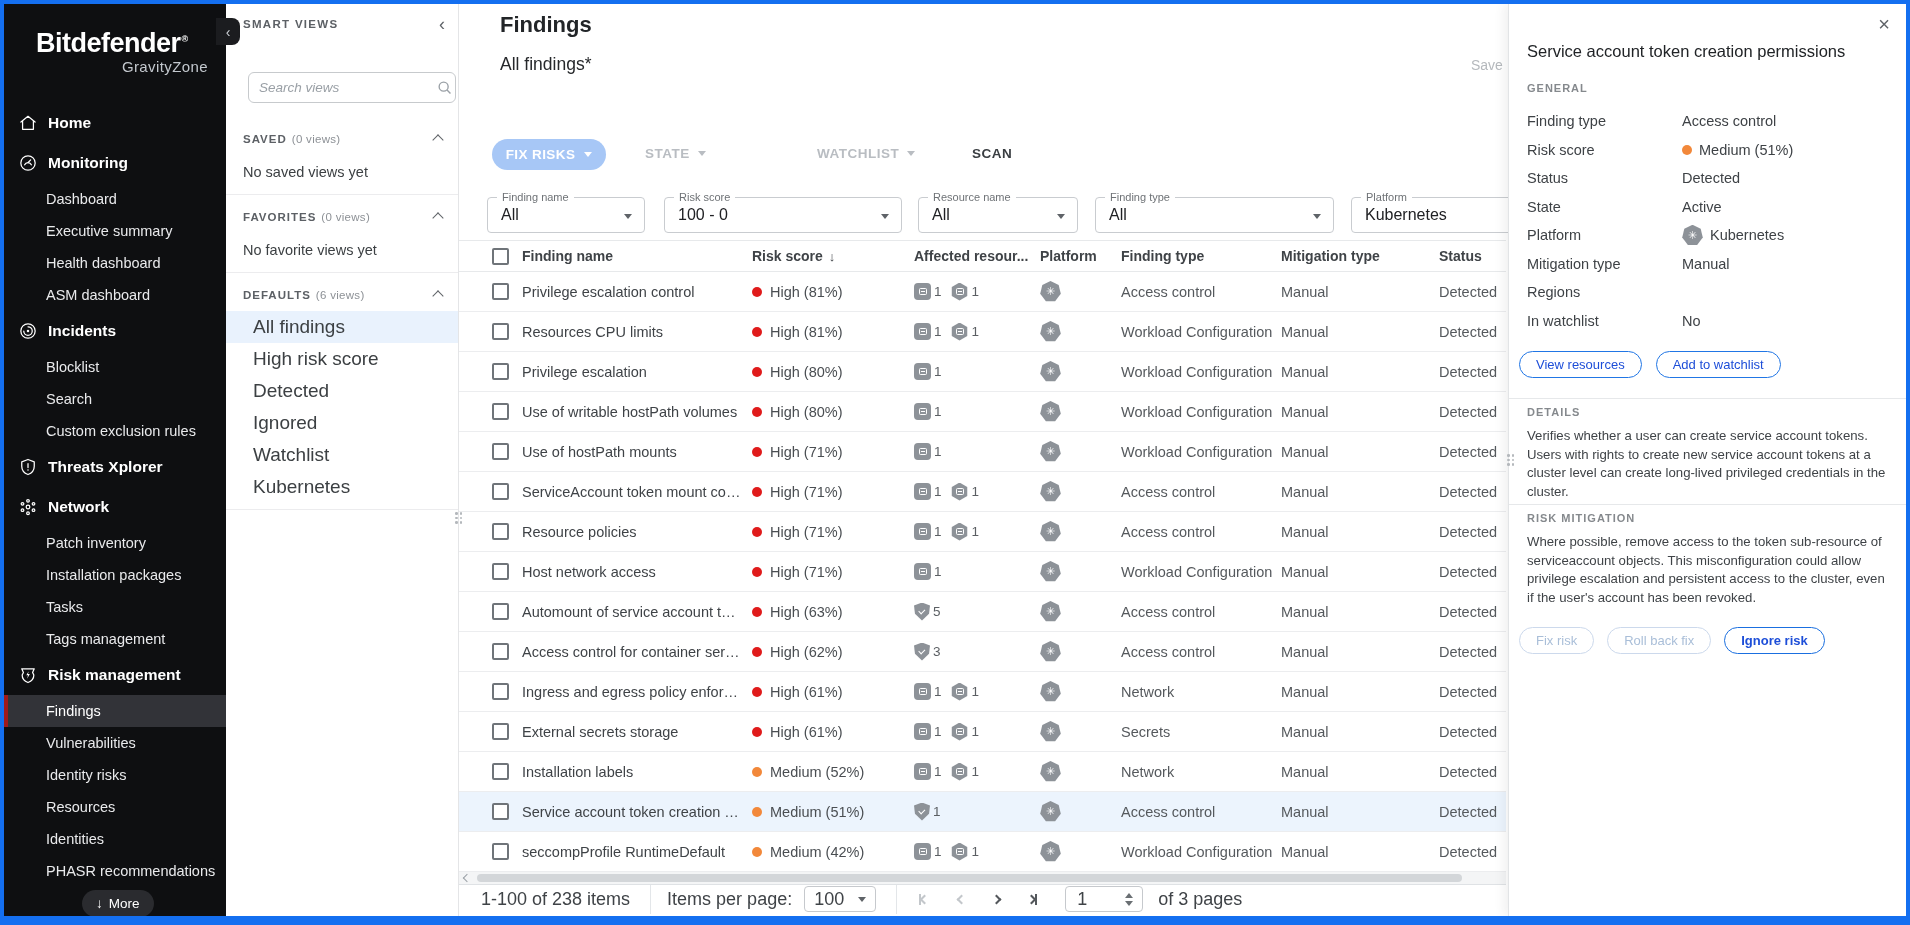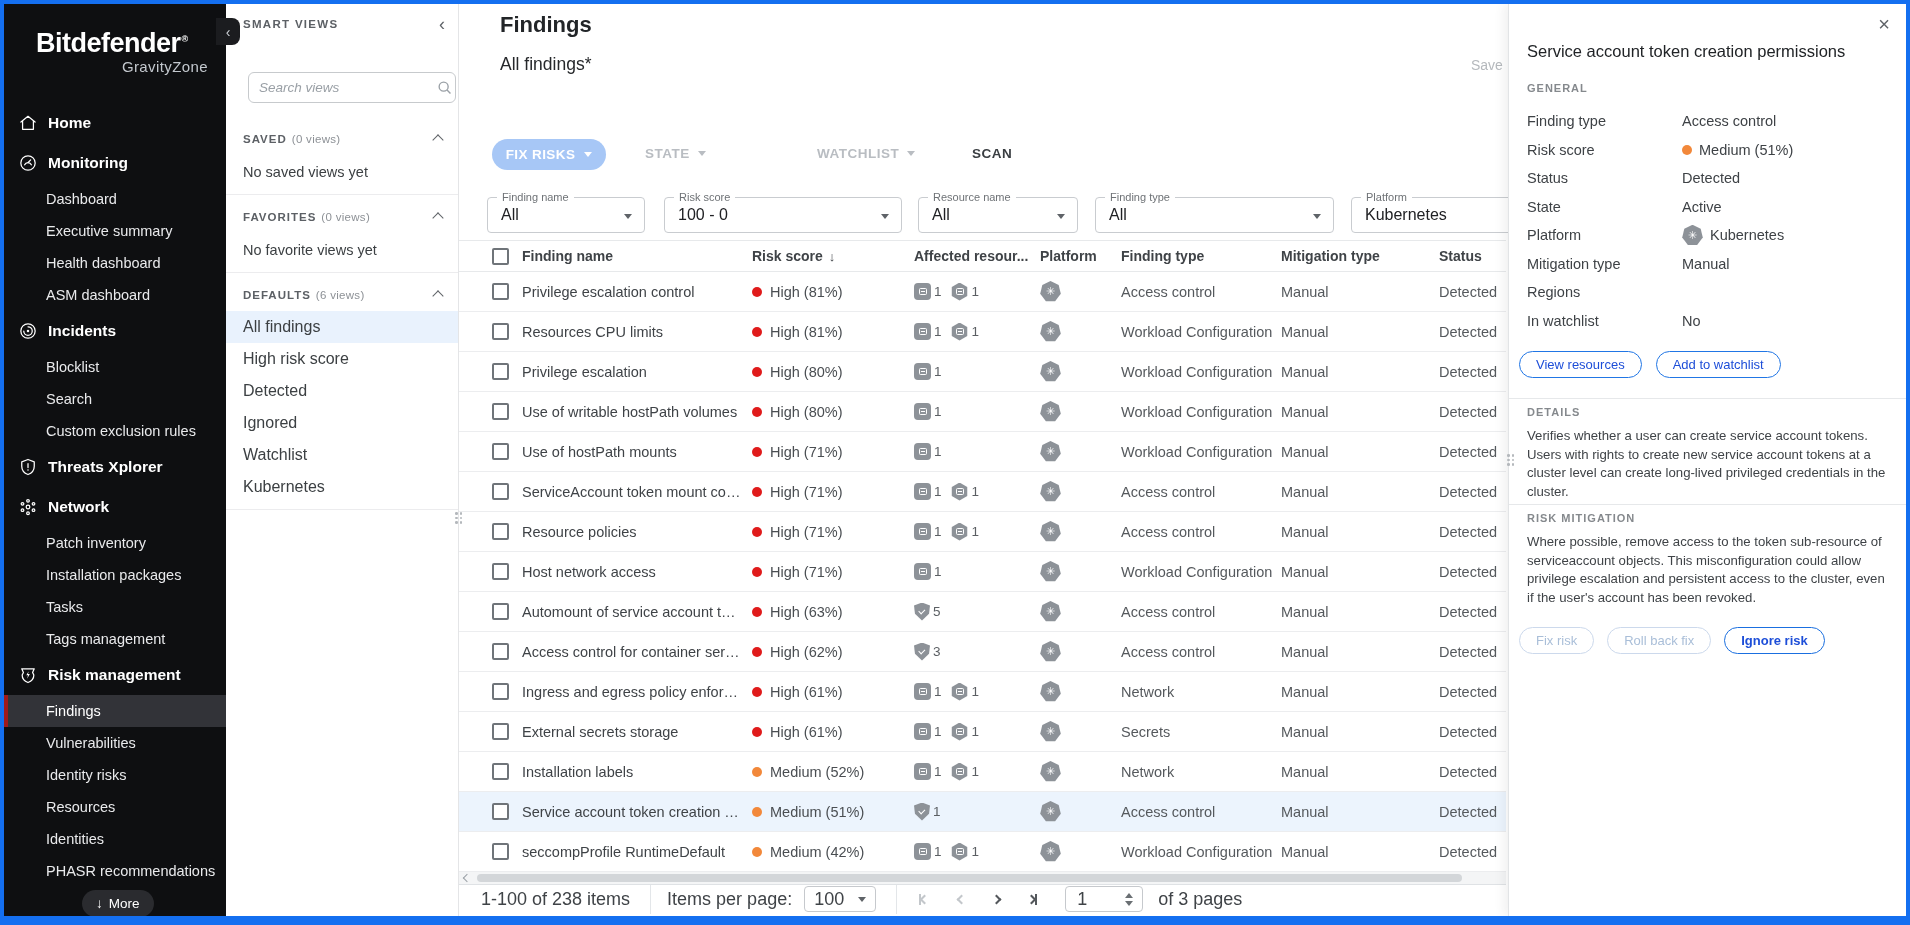--- a/index.html
+++ b/index.html
@@ -42,21 +42,21 @@
   .sv-search input::placeholder { color:#9aa0a6; font-style:italic; }
   .sv-search svg { width:17px; height:17px; margin-right:9px; flex:none; }
   .sv-sections { position:absolute; top:118px; left:0; right:0; }
   .sv-header { height:33px; display:flex; align-items:center; padding-left:17px; }
   .sv-header .lab { font-size:11.5px; font-weight:bold; letter-spacing:1px; color:#5c6065; }
   .sv-header .cnt { font-size:11.5px; color:#8d9196; margin-left:5px; letter-spacing:0.3px; }
   .chev-up { width:8px; height:8px; border-left:1.8px solid #5f6368; border-top:1.8px solid #5f6368;
     transform:rotate(45deg); margin-left:auto; margin-right:16px; margin-top:3px; }
   .sv-empty { height:33px; display:flex; align-items:center; padding-left:17px; font-size:14.5px; color:#3c4043; }
   .sv-divider { height:1px; background:#ececee; margin-top:6px; margin-bottom:5px; }
-  .sv-item { height:32px; display:flex; align-items:center; padding-left:17px; font-size:16px; color:#3c4043; cursor:pointer; }
+  .sv-item { height:32px; display:flex; align-items:center; padding-left:27px; font-size:19px; color:#3c4043; cursor:pointer; }
   .sv-item.selected { background:#e9f2fd; }
   .sv-handle { position:absolute; left:451px; top:508px; z-index:5; display:flex; gap:2px; cursor:col-resize; }
   .dotcol { display:flex; flex-direction:column; gap:2px; }
   .dot2 { width:2.5px; height:2.5px; border-radius:50%; background:#b4b8bc; }
 
   
   .main { flex:1; position:relative; background:#fff; }
   .page-title { position:absolute; top:8px; left:41px; font-size:22px; font-weight:600; color:#222528; }
   .view-name { position:absolute; top:50px; left:41px; font-size:17.5px; color:#26282b; }
   .save-link { position:absolute; top:53px; left:1012px; font-size:14px; color:#b5b9bd; }

